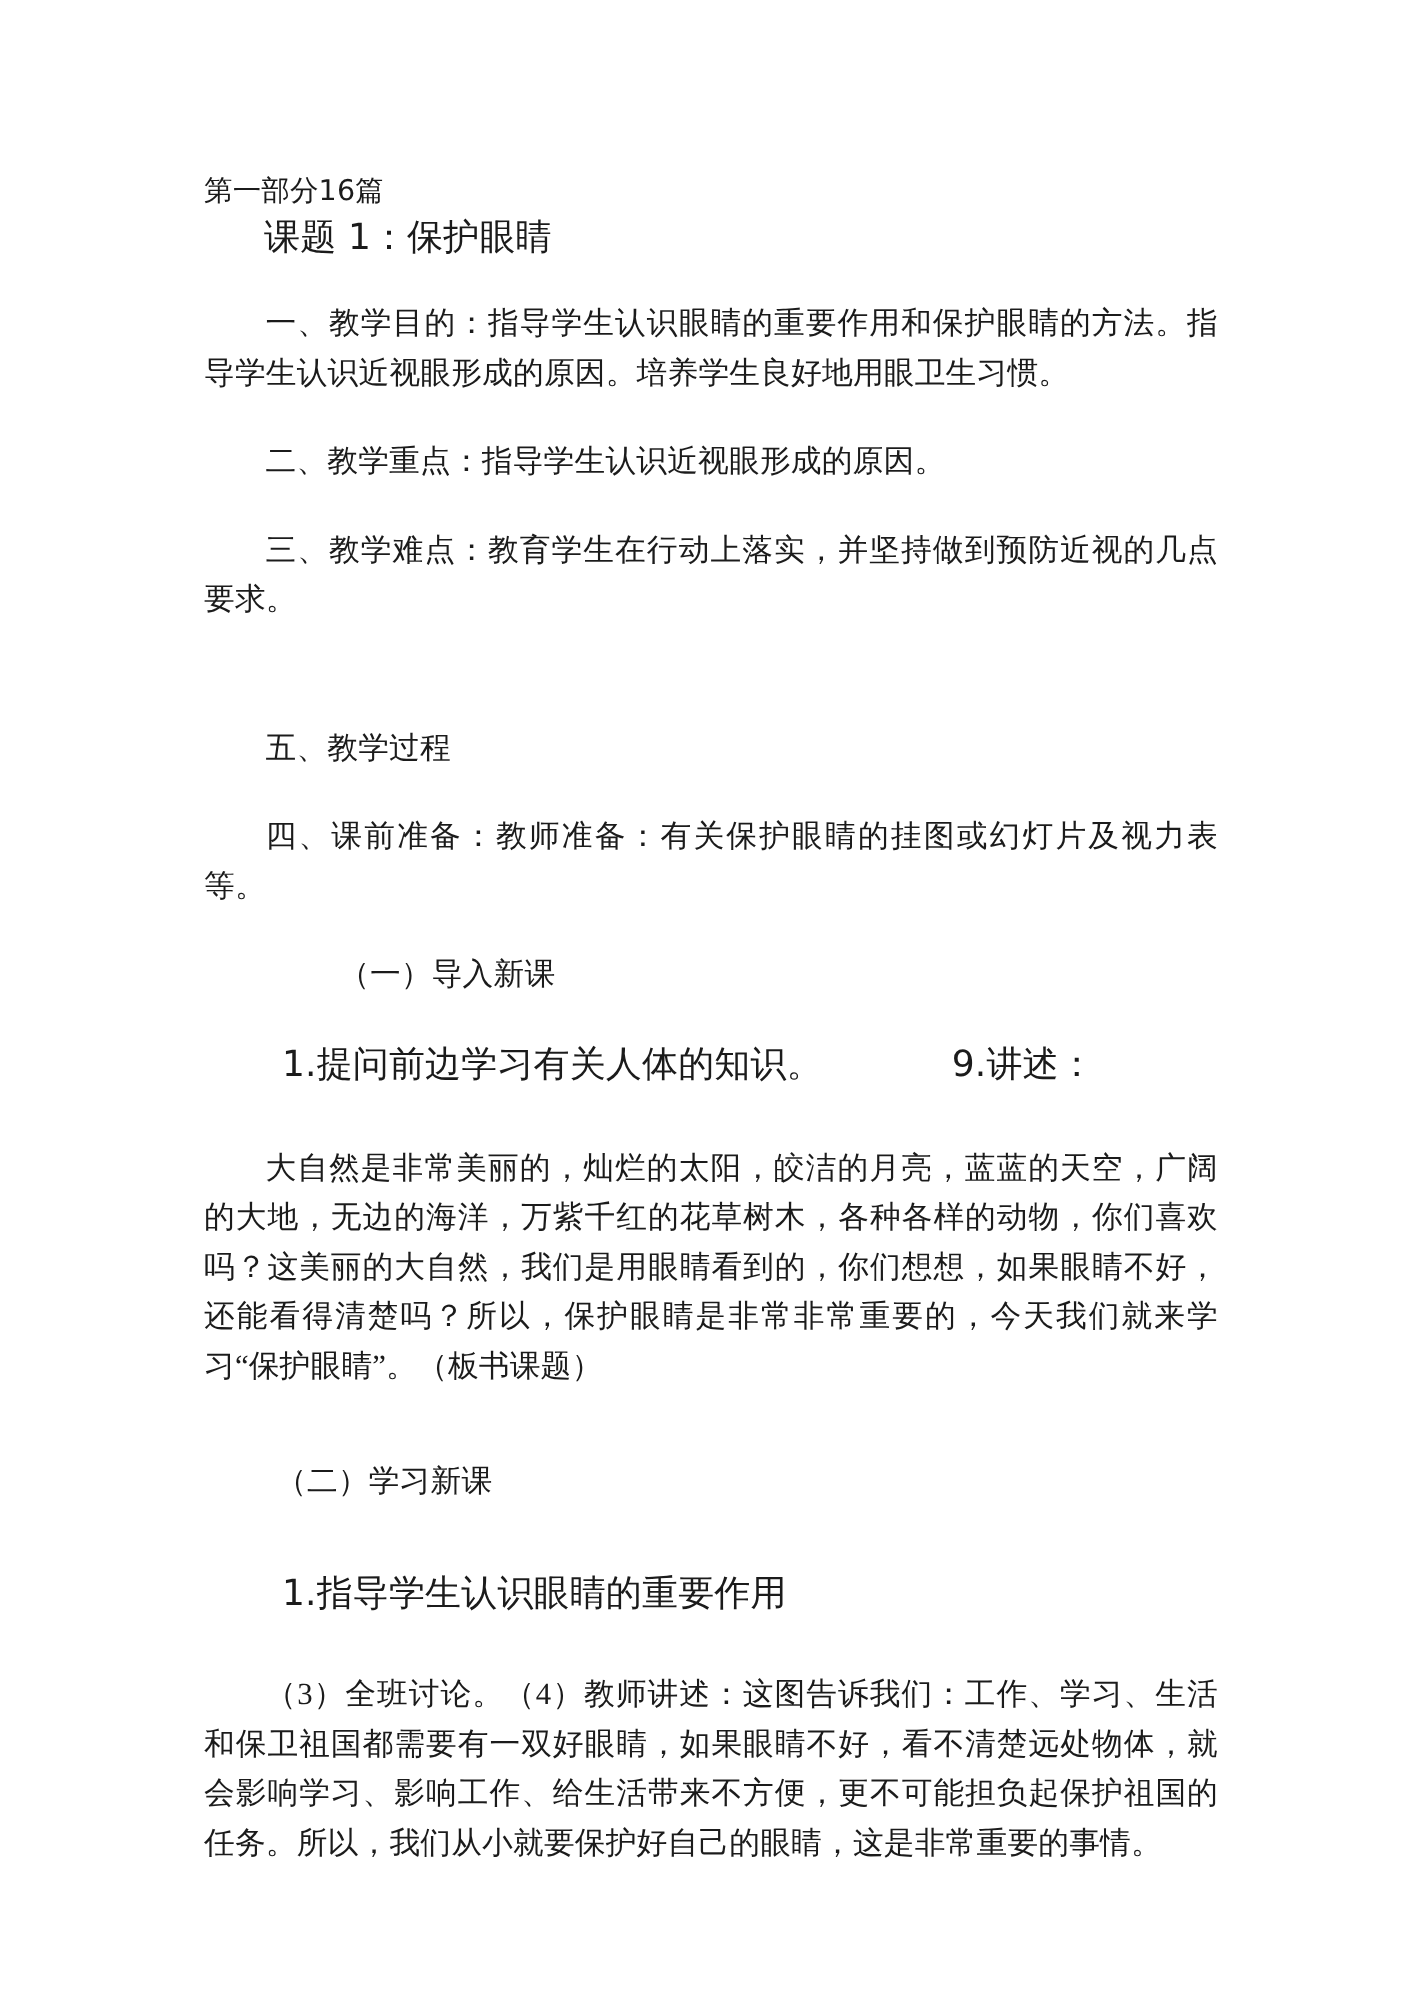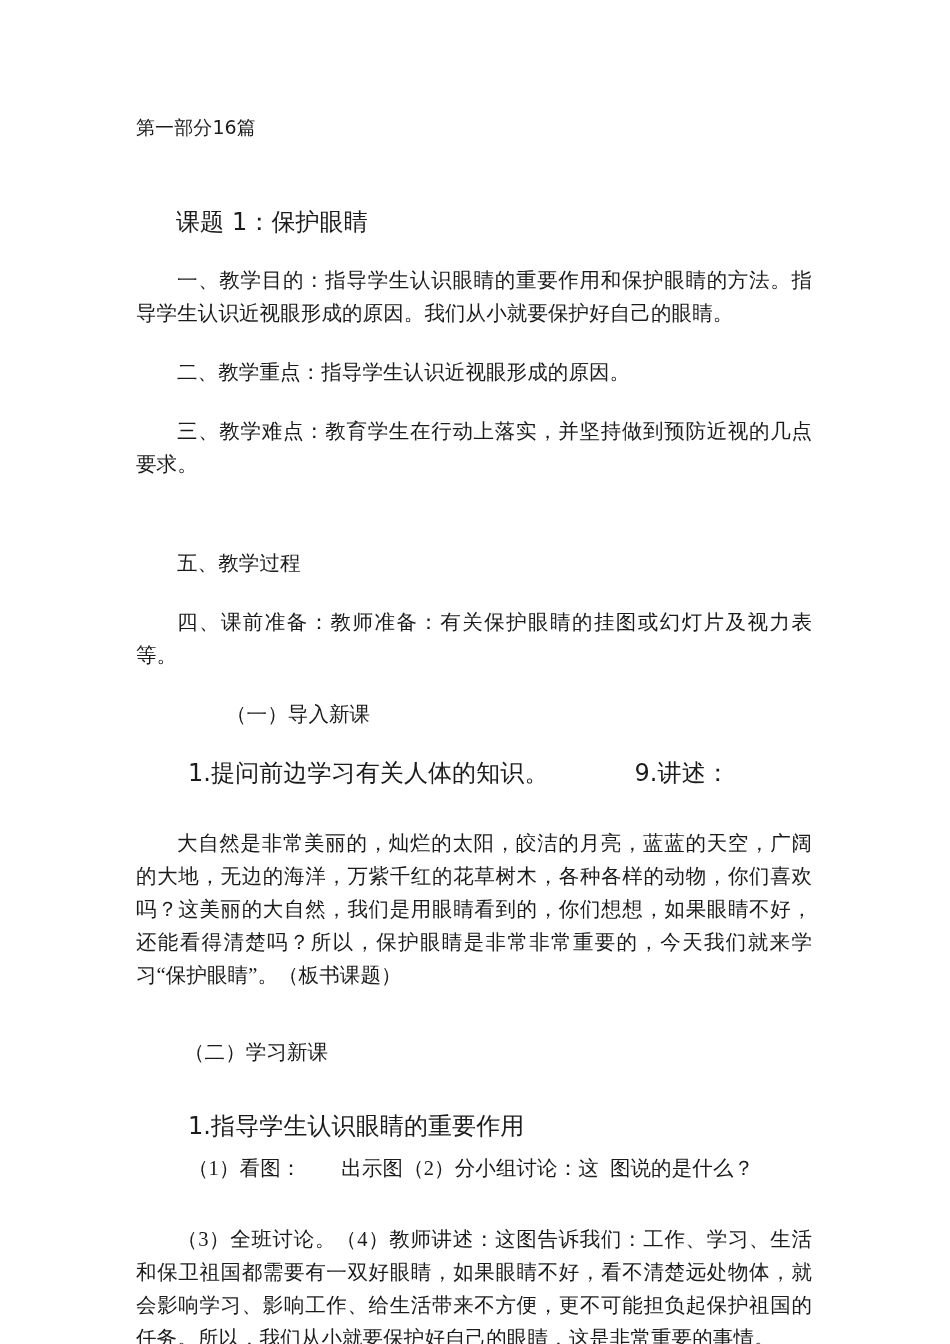--- a/index.html
+++ b/index.html
@@ -32,21 +32,20 @@
     line-height: 33px;
     text-align: justify;
     text-justify: inter-ideograph;
     letter-spacing: 0.1px;
   }
   
   .hdr {
     font-family: "DejaVu Sans", "Liberation Sans", sans-serif;
     font-size: 19px;
     line-height: 30px;
-    margin-bottom: 64px;
   }
   .sans {
     font-family: "DejaVu Sans", "Liberation Sans", sans-serif;
     font-size: 24px;
     line-height: 32px;
   }
   .title-line {
     padding-left: 40px;
     margin-bottom: 26px;
   }
@@ -64,21 +63,21 @@
     margin-bottom: 41px;
   }
   .ind-2 {
     padding-left: 90px;
     text-indent: 0;
     margin-bottom: 26px;
   }
   .ind-3 {
     padding-left: 52px;
     text-indent: 0;
-    margin-bottom: 10px;
+    margin-bottom: 36px;
   }
   .para {
     text-indent: 41px;
     margin-bottom: 26px;
   }
   .gap-wide { margin-bottom: 38px; }
   .gap-xwide { margin-bottom: 44px; margin-top: 12px; }
   .sp-sm { display: inline-block; width: 11px; }
   .sp-md { display: inline-block; width: 40px; }
   .sp-lg { display: inline-block; width: 86px; }
@@ -86,21 +85,21 @@
 </head>
 <body>
 
 <div class="page">
   <div class="doc-body">
 
     <p class="hdr">第一部分16篇</p>
 
     <p class="sans title-line">课题 1：保护眼睛</p>
 
-    <p class="sec">一、教学目的：指导学生认识眼睛的重要作用和保护眼睛的方法。指导学生认识近视眼形成的原因。我们从小就要保护好自己的眼睛。</p>
+    <p class="sec">一、教学目的：指导学生认识眼睛的重要作用和保护眼睛的方法。指导学生认识近视眼形成的原因。培养学生良好地用眼卫生习惯。</p>
 
     <p class="sec">二、教学重点：指导学生认识近视眼形成的原因。</p>
 
     <p class="sec-tall">三、教学难点：教育学生在行动上落实，并坚持做到预防近视的几点要求。</p>
 
     <p class="sec">五、教学过程</p>
 
     <p class="sec">四、课前准备：教师准备：有关保护眼睛的挂图或幻灯片及视力表等。</p>
 
     <p class="ind-2">（一）导入新课</p>
@@ -108,20 +107,17 @@
     <p class="sans ind-3 gap-wide">
       <span>1.提问前边学习有关人体的知识。</span><span class="sp-lg"></span><span>9.讲述：</span>
     </p>
 
     <p class="para gap-xwide">大自然是非常美丽的，灿烂的太阳，皎洁的月亮，蓝蓝的天空，广阔的大地，无边的海洋，万紫千红的花草树木，各种各样的动物，你们喜欢吗？这美丽的大自然，我们是用眼睛看到的，你们想想，如果眼睛不好，还能看得清楚吗？所以，保护眼睛是非常非常重要的，今天我们就来学习“保护眼睛”。（板书课题）</p>
 
     <p class="ind-1">（二）学习新课</p>
 
     <p class="sans ind-3">1.指导学生认识眼睛的重要作用</p>
 
-    <p class="ind-3 gap-wide">
-      <span>（1）看图：</span><span class="sp-md"></span><span>出示图（2）分小组讨论：这</span><span class="sp-sm"></span><span>图说的是什么？</span>
-    </p>
 
     <p class="para gap-xwide">（3）全班讨论。（4）教师讲述：这图告诉我们：工作、学习、生活和保卫祖国都需要有一双好眼睛，如果眼睛不好，看不清楚远处物体，就会影响学习、影响工作、给生活带来不方便，更不可能担负起保护祖国的任务。所以，我们从小就要保护好自己的眼睛，这是非常重要的事情。</p>
 
   </div>
 </div>
 
 </body></html>

